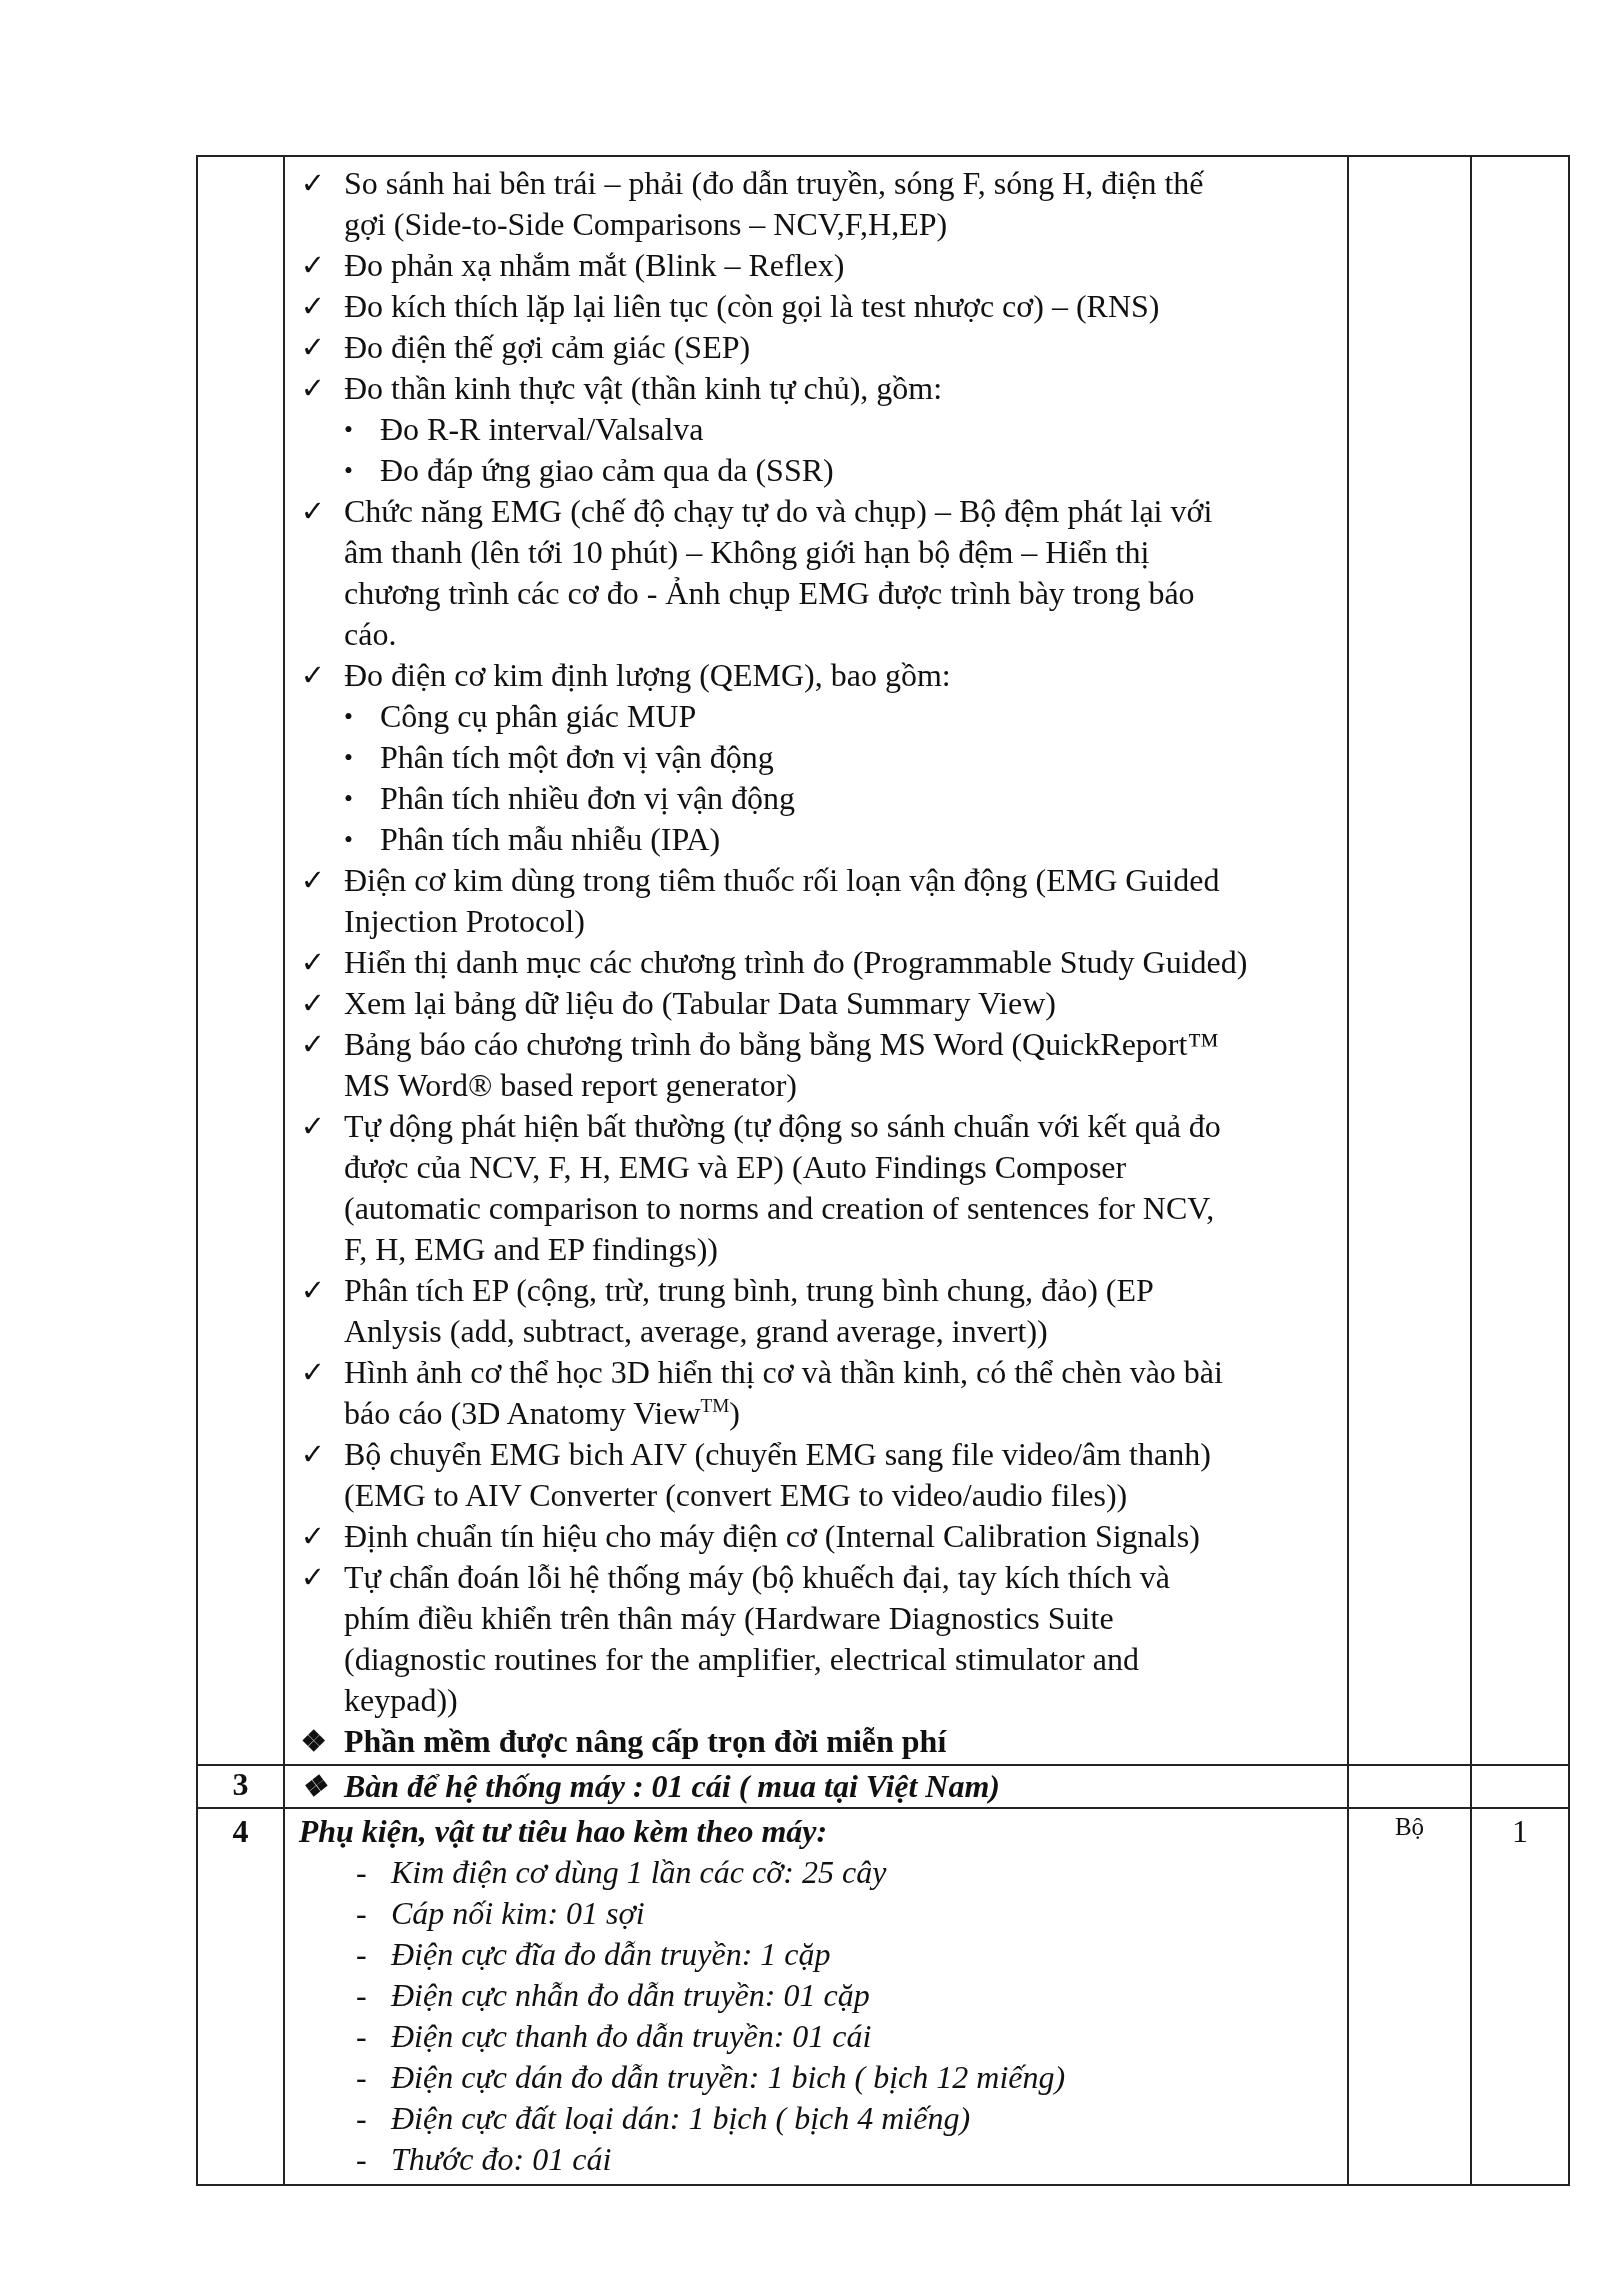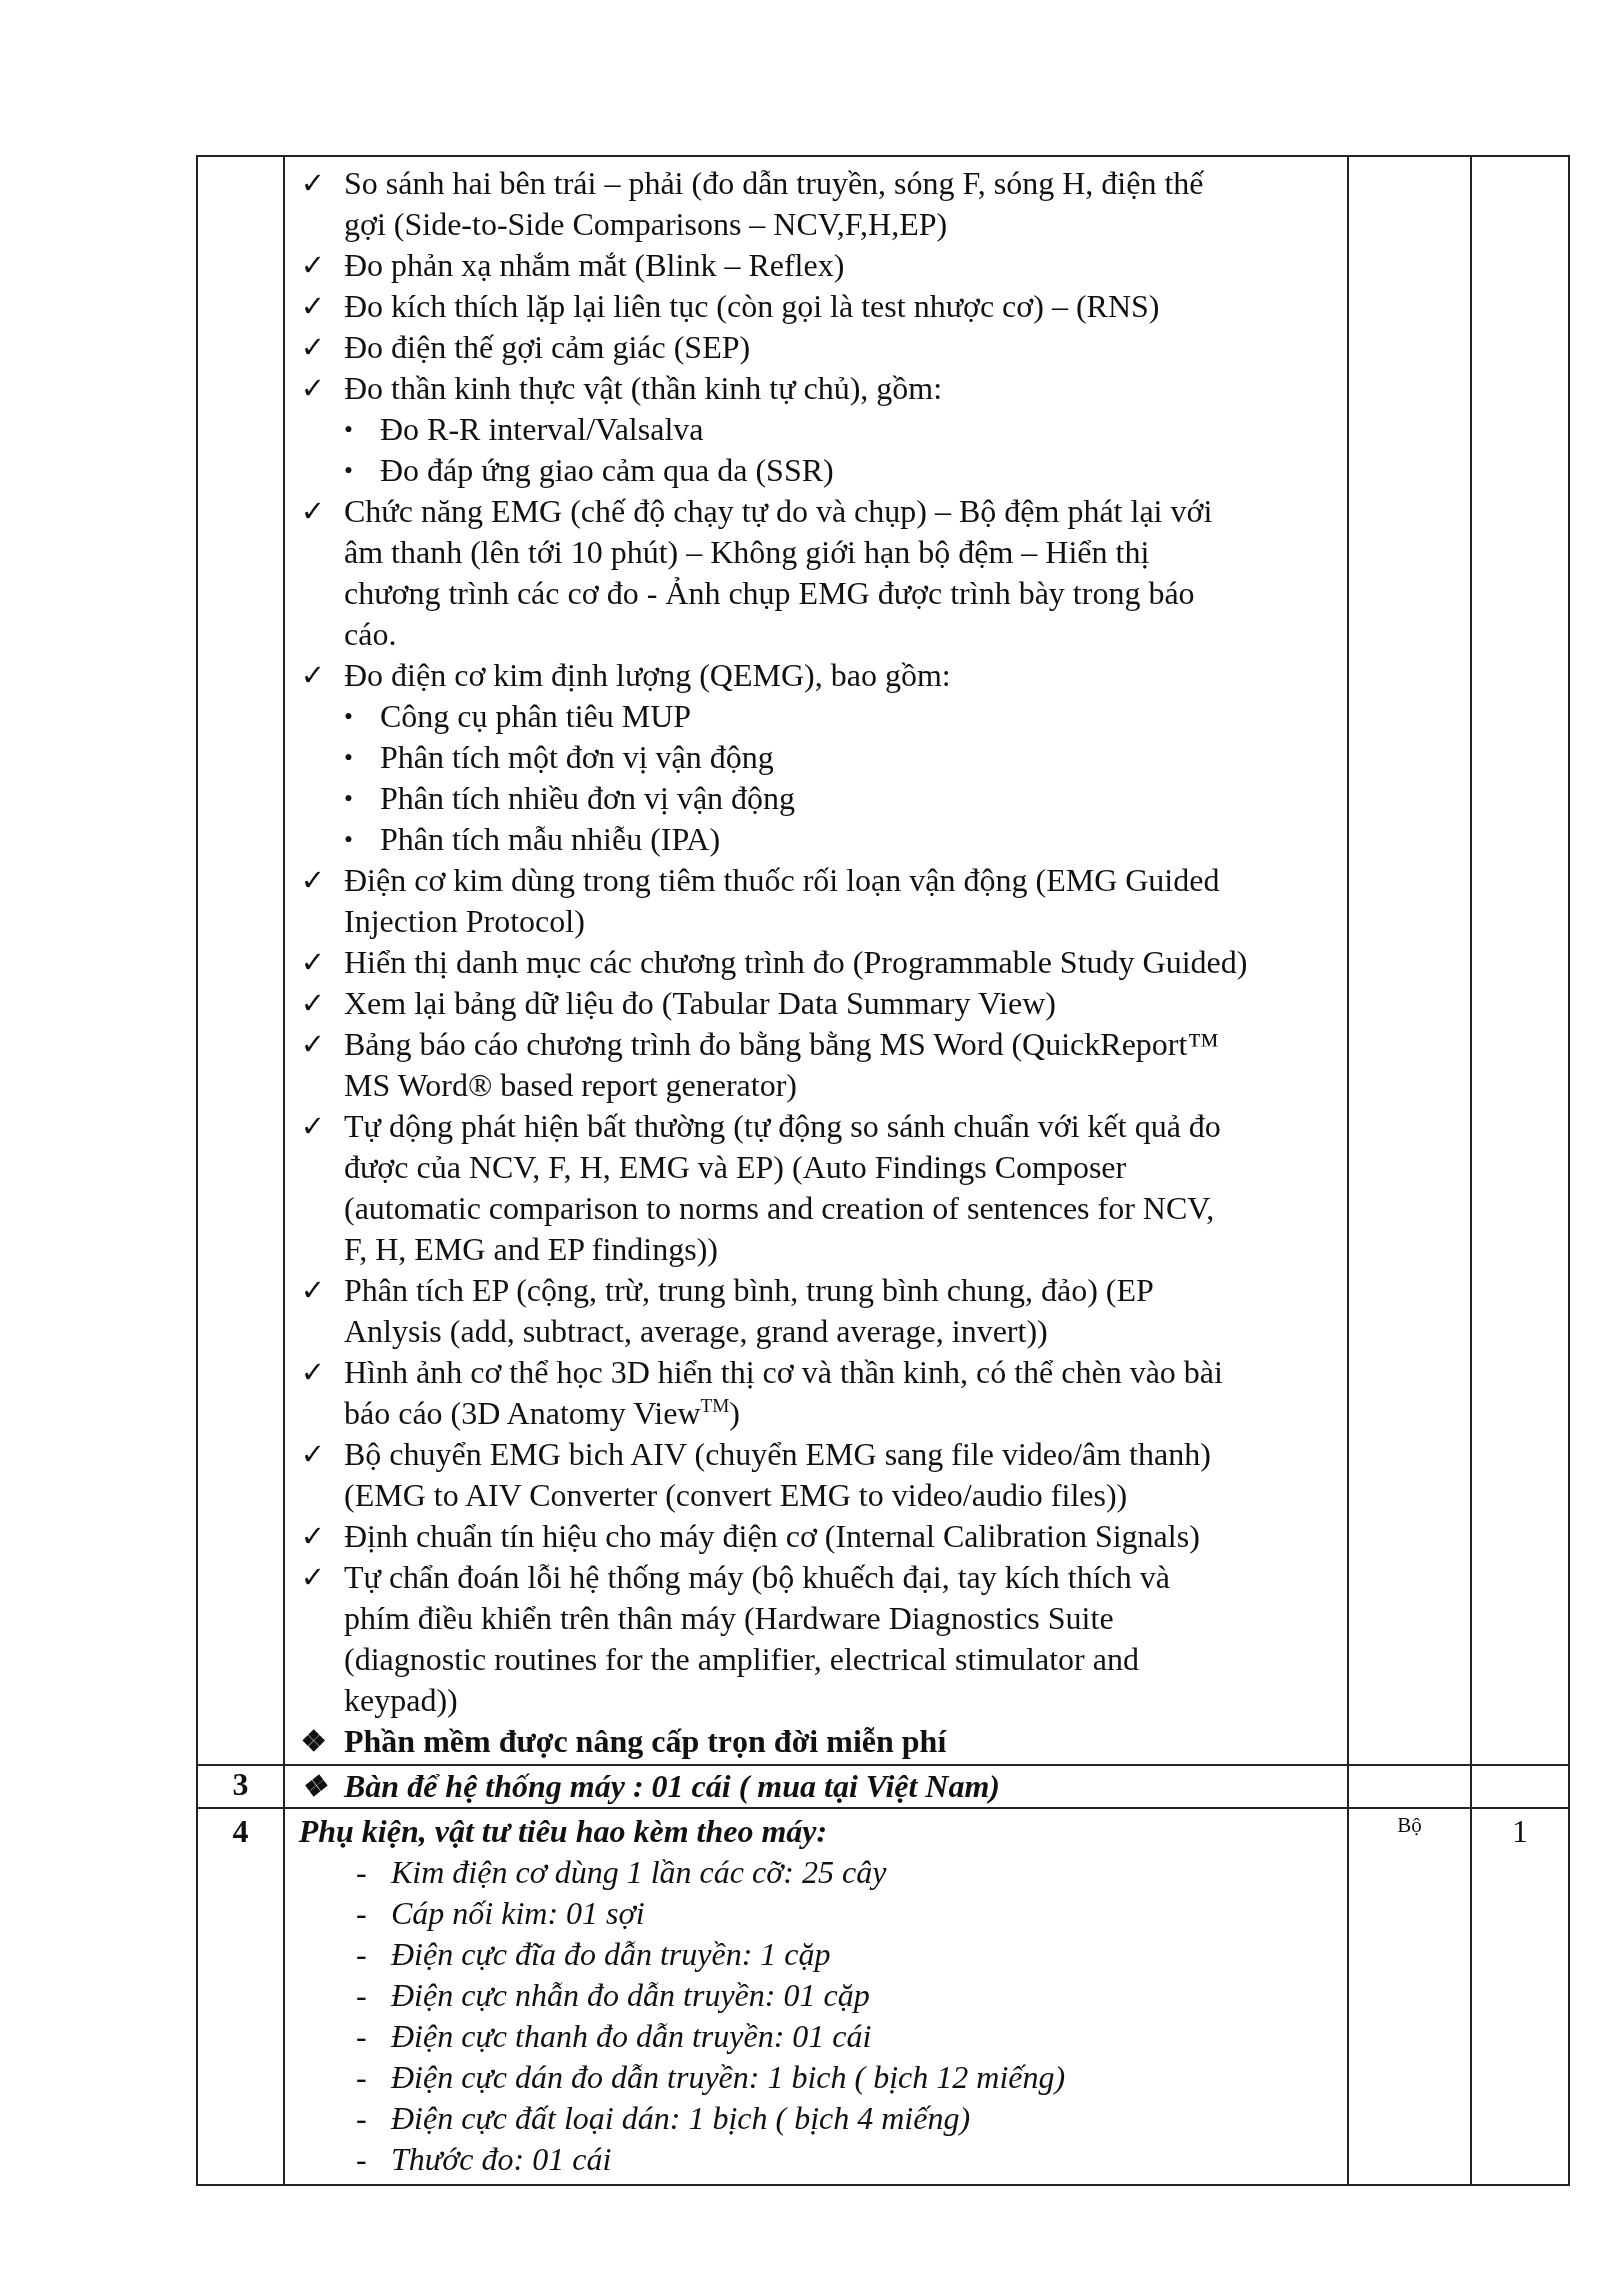--- a/index.html
+++ b/index.html
@@ -3,21 +3,21 @@
 <meta charset="utf-8">
 <style>
   html, body { margin: 0; padding: 0; background: #ffffff; }
   body { width: 1621px; height: 2293px; position: relative; overflow: hidden;
          font-family: "Liberation Serif", "DejaVu Serif", serif; color: #111; }
   .tbl { position: absolute; left: 196px; top: 155px; width: 1371px;
          border-collapse: collapse; table-layout: fixed; }
   .tbl td { border: 2px solid #222; vertical-align: top; padding: 0; }
   .c-no { width: 85px; text-align: center; font-weight: bold; font-size: 32px; }
   .c-desc { width: 1062px; }
-  .c-unit { width: 121px; text-align: center; font-size: 21px; }
+  .c-unit { width: 121px; text-align: center; font-size: 25px; }
   .c-qty { width: 96px; text-align: center; font-size: 32px; }
   .lines { font-size: 32px; line-height: 41px; padding: 5.9px 0 2px 0; }
   .it { position: relative; padding-left: 59px; }
   .it .mk { position: absolute; left: 15.7px; top: 0; font-size: 29px; }
   .sub { position: relative; padding-left: 95px; }
   .sub .mk { position: absolute; left: 59px; top: 0; font-size: 25.5px; }
   .bold { font-weight: bold; }
   .ital { font-style: italic; }
   .row3 td { height: 39px; }
   .row3 .lines { padding: 0; }
@@ -39,21 +39,21 @@
       <div class="lines" id="row0-list">
             <div class="it"><span class="mk">✓</span><span><span>So sánh hai bên trái – phải (đo dẫn truyền, sóng F, sóng H, điện thế</span><br><span>gợi (Side-to-Side Comparisons – NCV,F,H,EP)</span></span></div>
             <div class="it"><span class="mk">✓</span><span><span>Đo phản xạ nhắm mắt (Blink – Reflex)</span></span></div>
             <div class="it"><span class="mk">✓</span><span><span>Đo kích thích lặp lại liên tục (còn gọi là test nhược cơ) – (RNS)</span></span></div>
             <div class="it"><span class="mk">✓</span><span><span>Đo điện thế gợi cảm giác (SEP)</span></span></div>
             <div class="it"><span class="mk">✓</span><span><span>Đo thần kinh thực vật (thần kinh tự chủ), gồm:</span></span></div>
             <div class="sub"><span class="mk">•</span><span><span>Đo R-R interval/Valsalva</span></span></div>
             <div class="sub"><span class="mk">•</span><span><span>Đo đáp ứng giao cảm qua da (SSR)</span></span></div>
             <div class="it"><span class="mk">✓</span><span><span>Chức năng EMG (chế độ chạy tự do và chụp) – Bộ đệm phát lại với</span><br><span>âm thanh (lên tới 10 phút) – Không giới hạn bộ đệm – Hiển thị</span><br><span>chương trình các cơ đo - Ảnh chụp EMG được trình bày trong báo</span><br><span>cáo.</span></span></div>
             <div class="it"><span class="mk">✓</span><span><span>Đo điện cơ kim định lượng (QEMG), bao gồm:</span></span></div>
-            <div class="sub"><span class="mk">•</span><span><span>Công cụ phân tiêu MUP</span></span></div>
+            <div class="sub"><span class="mk">•</span><span><span>Công cụ phân giác MUP</span></span></div>
             <div class="sub"><span class="mk">•</span><span><span>Phân tích một đơn vị vận động</span></span></div>
             <div class="sub"><span class="mk">•</span><span><span>Phân tích nhiều đơn vị vận động</span></span></div>
             <div class="sub"><span class="mk">•</span><span><span>Phân tích mẫu nhiễu (IPA)</span></span></div>
             <div class="it"><span class="mk">✓</span><span><span>Điện cơ kim dùng trong tiêm thuốc rối loạn vận động (EMG Guided</span><br><span>Injection Protocol)</span></span></div>
             <div class="it"><span class="mk">✓</span><span><span>Hiển thị danh mục các chương trình đo (Programmable Study Guided)</span></span></div>
             <div class="it"><span class="mk">✓</span><span><span>Xem lại bảng dữ liệu đo (Tabular Data Summary View)</span></span></div>
             <div class="it"><span class="mk">✓</span><span><span>Bảng báo cáo chương trình đo bằng bằng MS Word (QuickReport™</span><br><span>MS Word® based report generator)</span></span></div>
             <div class="it"><span class="mk">✓</span><span><span>Tự dộng phát hiện bất thường (tự động so sánh chuẩn với kết quả đo</span><br><span>được của NCV, F, H, EMG và EP) (Auto Findings Composer</span><br><span>(automatic comparison to norms and creation of sentences for NCV,</span><br><span>F, H, EMG and EP findings))</span></span></div>
             <div class="it"><span class="mk">✓</span><span><span>Phân tích EP (cộng, trừ, trung bình, trung bình chung, đảo) (EP</span><br><span>Anlysis (add, subtract, average, grand average, invert))</span></span></div>
             <div class="it"><span class="mk">✓</span><span><span>Hình ảnh cơ thể học 3D hiển thị cơ và thần kinh, có thể chèn vào bài</span><br><span>báo cáo (3D Anatomy View</span><sup>TM</sup><span>)</span></span></div>

